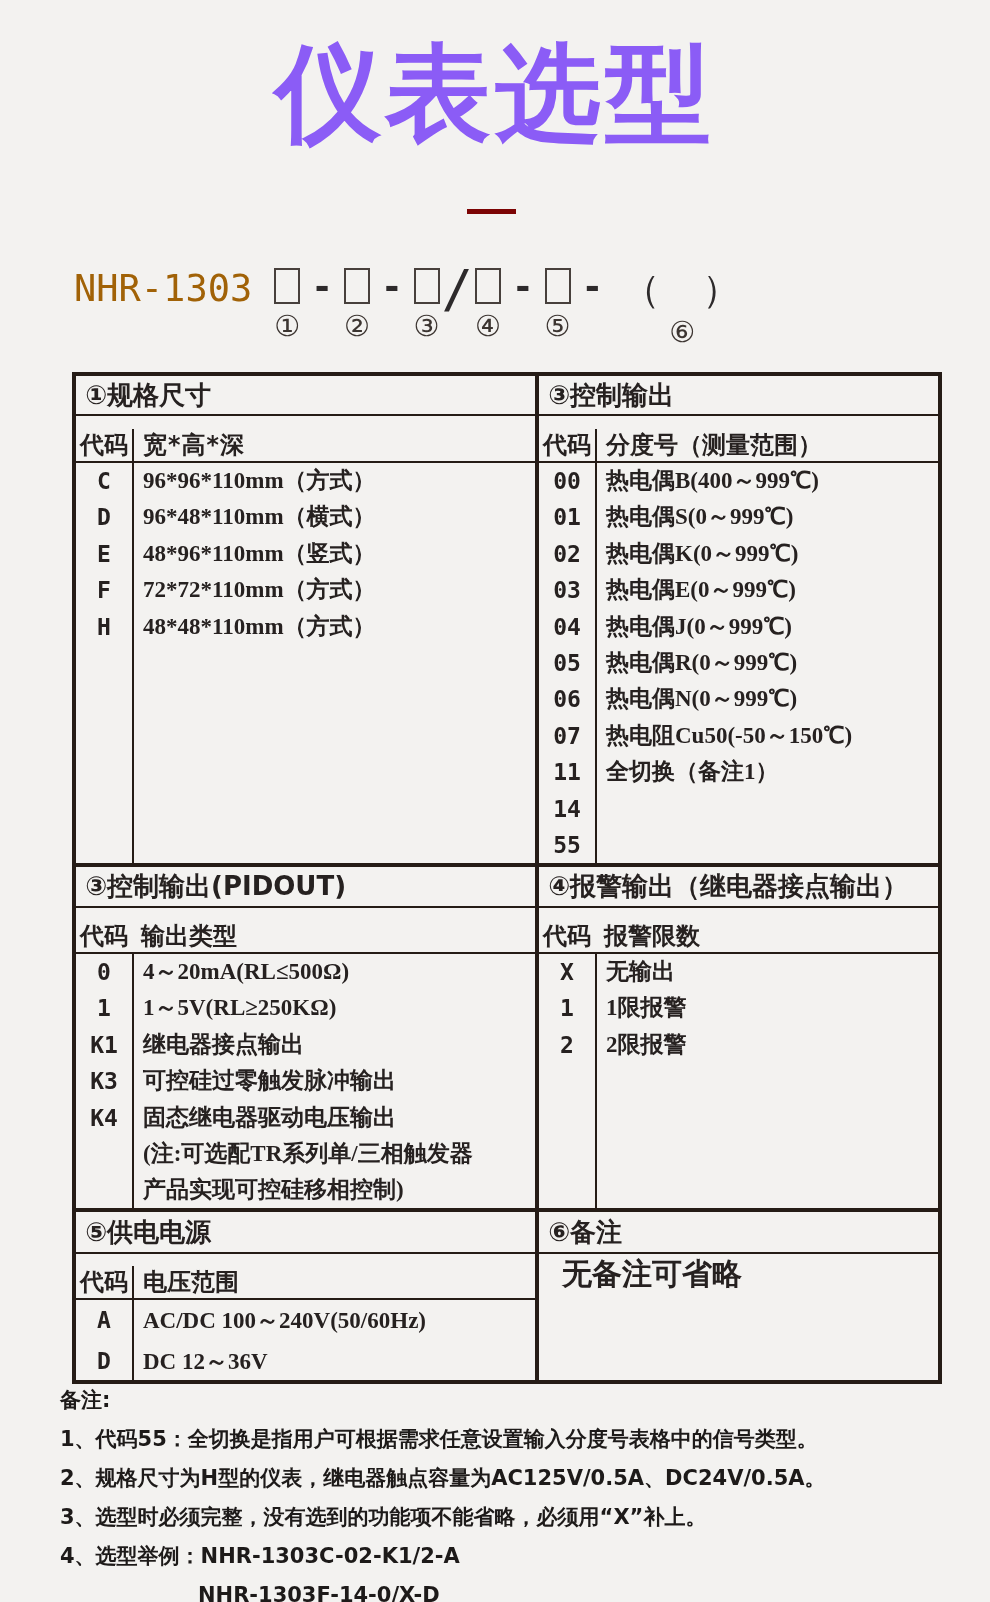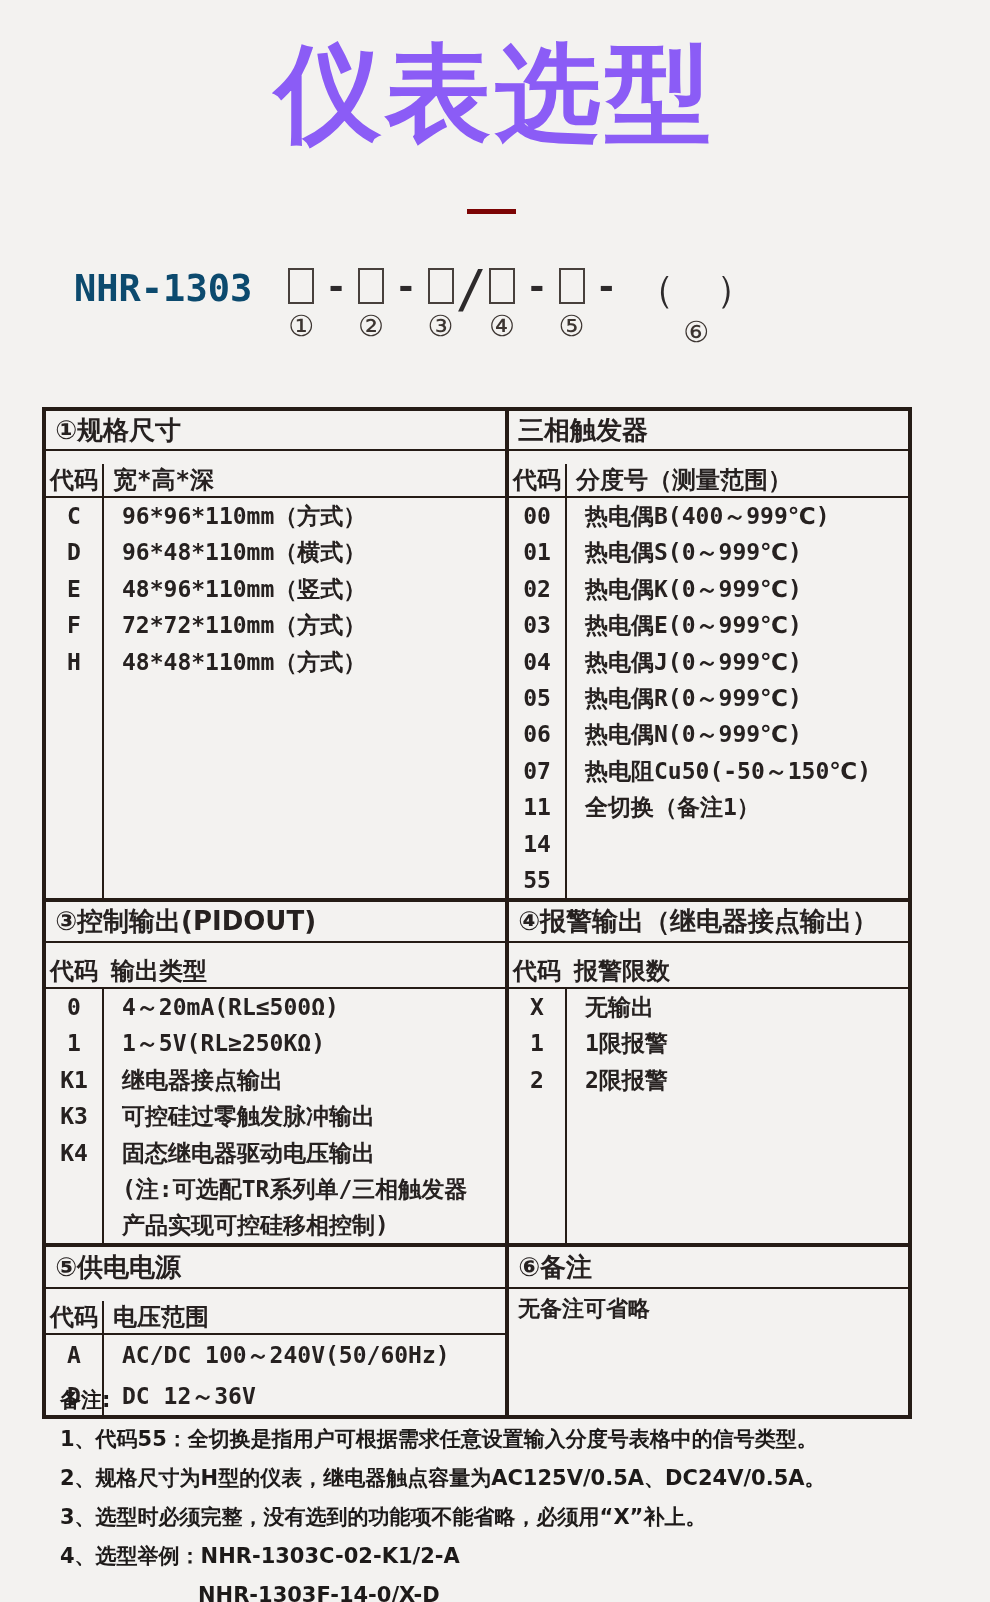--- a/index.html
+++ b/index.html
@@ -23,48 +23,47 @@
     position:absolute;top:209px;left:467px;width:49px;height:5px;
     background:#7c0404;
   }
   
   .model-line{
     position:absolute;left:74px;top:268px;
     display:flex;align-items:flex-start;
     font-family:"DejaVu Sans Mono","Liberation Mono",monospace;
   }
   .model-prefix{
-    font-size:37px;line-height:42px;font-weight:700;letter-spacing:0;
-    margin-right:36px;color:#0c4a6e;
+    font-size:37px;line-height:42px;font-weight:400;letter-spacing:0;
+    margin-right:22px;color:#a16207;
   }
   .slot{display:flex;flex-direction:column;align-items:center;}
   .slot-box{
     width:26px;height:36px;border:2px solid #47403c;background:transparent;
     box-sizing:border-box;
   }
   .slot-num{
     margin-top:7px;font-size:29px;line-height:30px;color:#3c3531;
     font-family:"DejaVu Sans","Liberation Sans",sans-serif;
   }
   .sep{
     font-size:36px;line-height:38px;font-weight:700;margin:0 11px;color:#2d2a2b;
   }
   .sep.slash{font-size:52px;line-height:42px;font-weight:400;margin:0 2px;}
   .paren-slot{display:flex;flex-direction:column;align-items:center;margin-left:8px;}
   .paren-text{font-size:38px;line-height:42px;letter-spacing:2px;color:#2d2a2b;}
   
   .spec-table{
-    position:absolute;left:42px;top:372px;width:870px;height:1012px;
+    position:absolute;left:72px;top:372px;width:870px;height:1012px;
     box-sizing:border-box;border:4px solid var(--bd);
     display:grid;grid-template-columns:463px 1fr;
     grid-template-rows:40px 47px 404px 41px 46px 258px 42px 1fr;
     background:var(--bg);
     font-family:"DejaVu Sans Mono","DejaVu Sans","Liberation Sans",monospace;
     font-weight:600;
-    margin-top:35px;
   }
   .cell{box-sizing:border-box;overflow:hidden;}
   .cell.lft{border-right:4px solid var(--bd);}
   .sec-hdr{
     border-bottom:2px solid var(--bd);
     font-size:26px;font-weight:700;padding-left:9px;
     display:flex;align-items:center;
     font-family:"DejaVu Sans","Liberation Sans",sans-serif;
   }
   .colhead{border-bottom:2px solid var(--bd);display:flex;align-items:flex-end;font-size:24px;}
@@ -75,27 +74,27 @@
   .colhead.nosplit .code-h{border-right:none;}
   .colhead .val-h{display:flex;align-items:center;padding-left:9px;}
   .body{display:flex;align-items:stretch;font-size:23px;}
   .body.thick{border-bottom:4px solid var(--bd);}
   .codes{
     width:56px;flex:0 0 56px;border-right:2px solid var(--bd);
     display:flex;flex-direction:column;
   }
   .codes span{height:36.4px;line-height:36.4px;text-align:center;display:block;}
   .vals{flex:1;display:flex;flex-direction:column;}
-  .vals div{height:36.4px;line-height:36.4px;padding-left:18px;white-space:nowrap;}
+  .vals div{height:36.4px;line-height:36.4px;padding-left:9px;white-space:nowrap;font-family:Liberation Serif, serif;}
   .rows41 .codes span,.rows41 .vals div{height:41px;line-height:41px;}
   .stack{display:flex;flex-direction:column;}
   .stack .colhead{flex:0 0 44px;}
   .stack .body{flex:1;}
   .note-cell{
-    font-size:22px;line-height:40px;padding-left:9px;
+    font-size:30px;line-height:40px;padding-left:23px;
   }
   
   .footnotes{
     position:absolute;left:60px;top:1388px;width:910px;
     font-size:21px;font-weight:700;color:#1d1a19;line-height:24px;
   }
   .footnotes .fn{margin:0 0 15px 0;}
   .fn-example2{padding-left:138px;}
 </style>
 </head>
@@ -133,21 +132,21 @@
   <span class="sep">-</span>
   <div class="paren-slot">
     <span class="paren-text">（　）</span>
     <span class="slot-num">⑥</span>
   </div>
 </div>
 
 <div class="spec-table">
 
   <div class="cell lft sec-hdr">①规格尺寸</div>
-  <div class="cell sec-hdr">三相触发器</div>
+  <div class="cell sec-hdr">③控制输出</div>
 
   <div class="cell lft colhead">
     <span class="code-h">代码</span>
     <span class="val-h">宽*高*深</span>
   </div>
   <div class="cell colhead">
     <span class="code-h">代码</span>
     <span class="val-h">分度号（测量范围）</span>
   </div>
 

